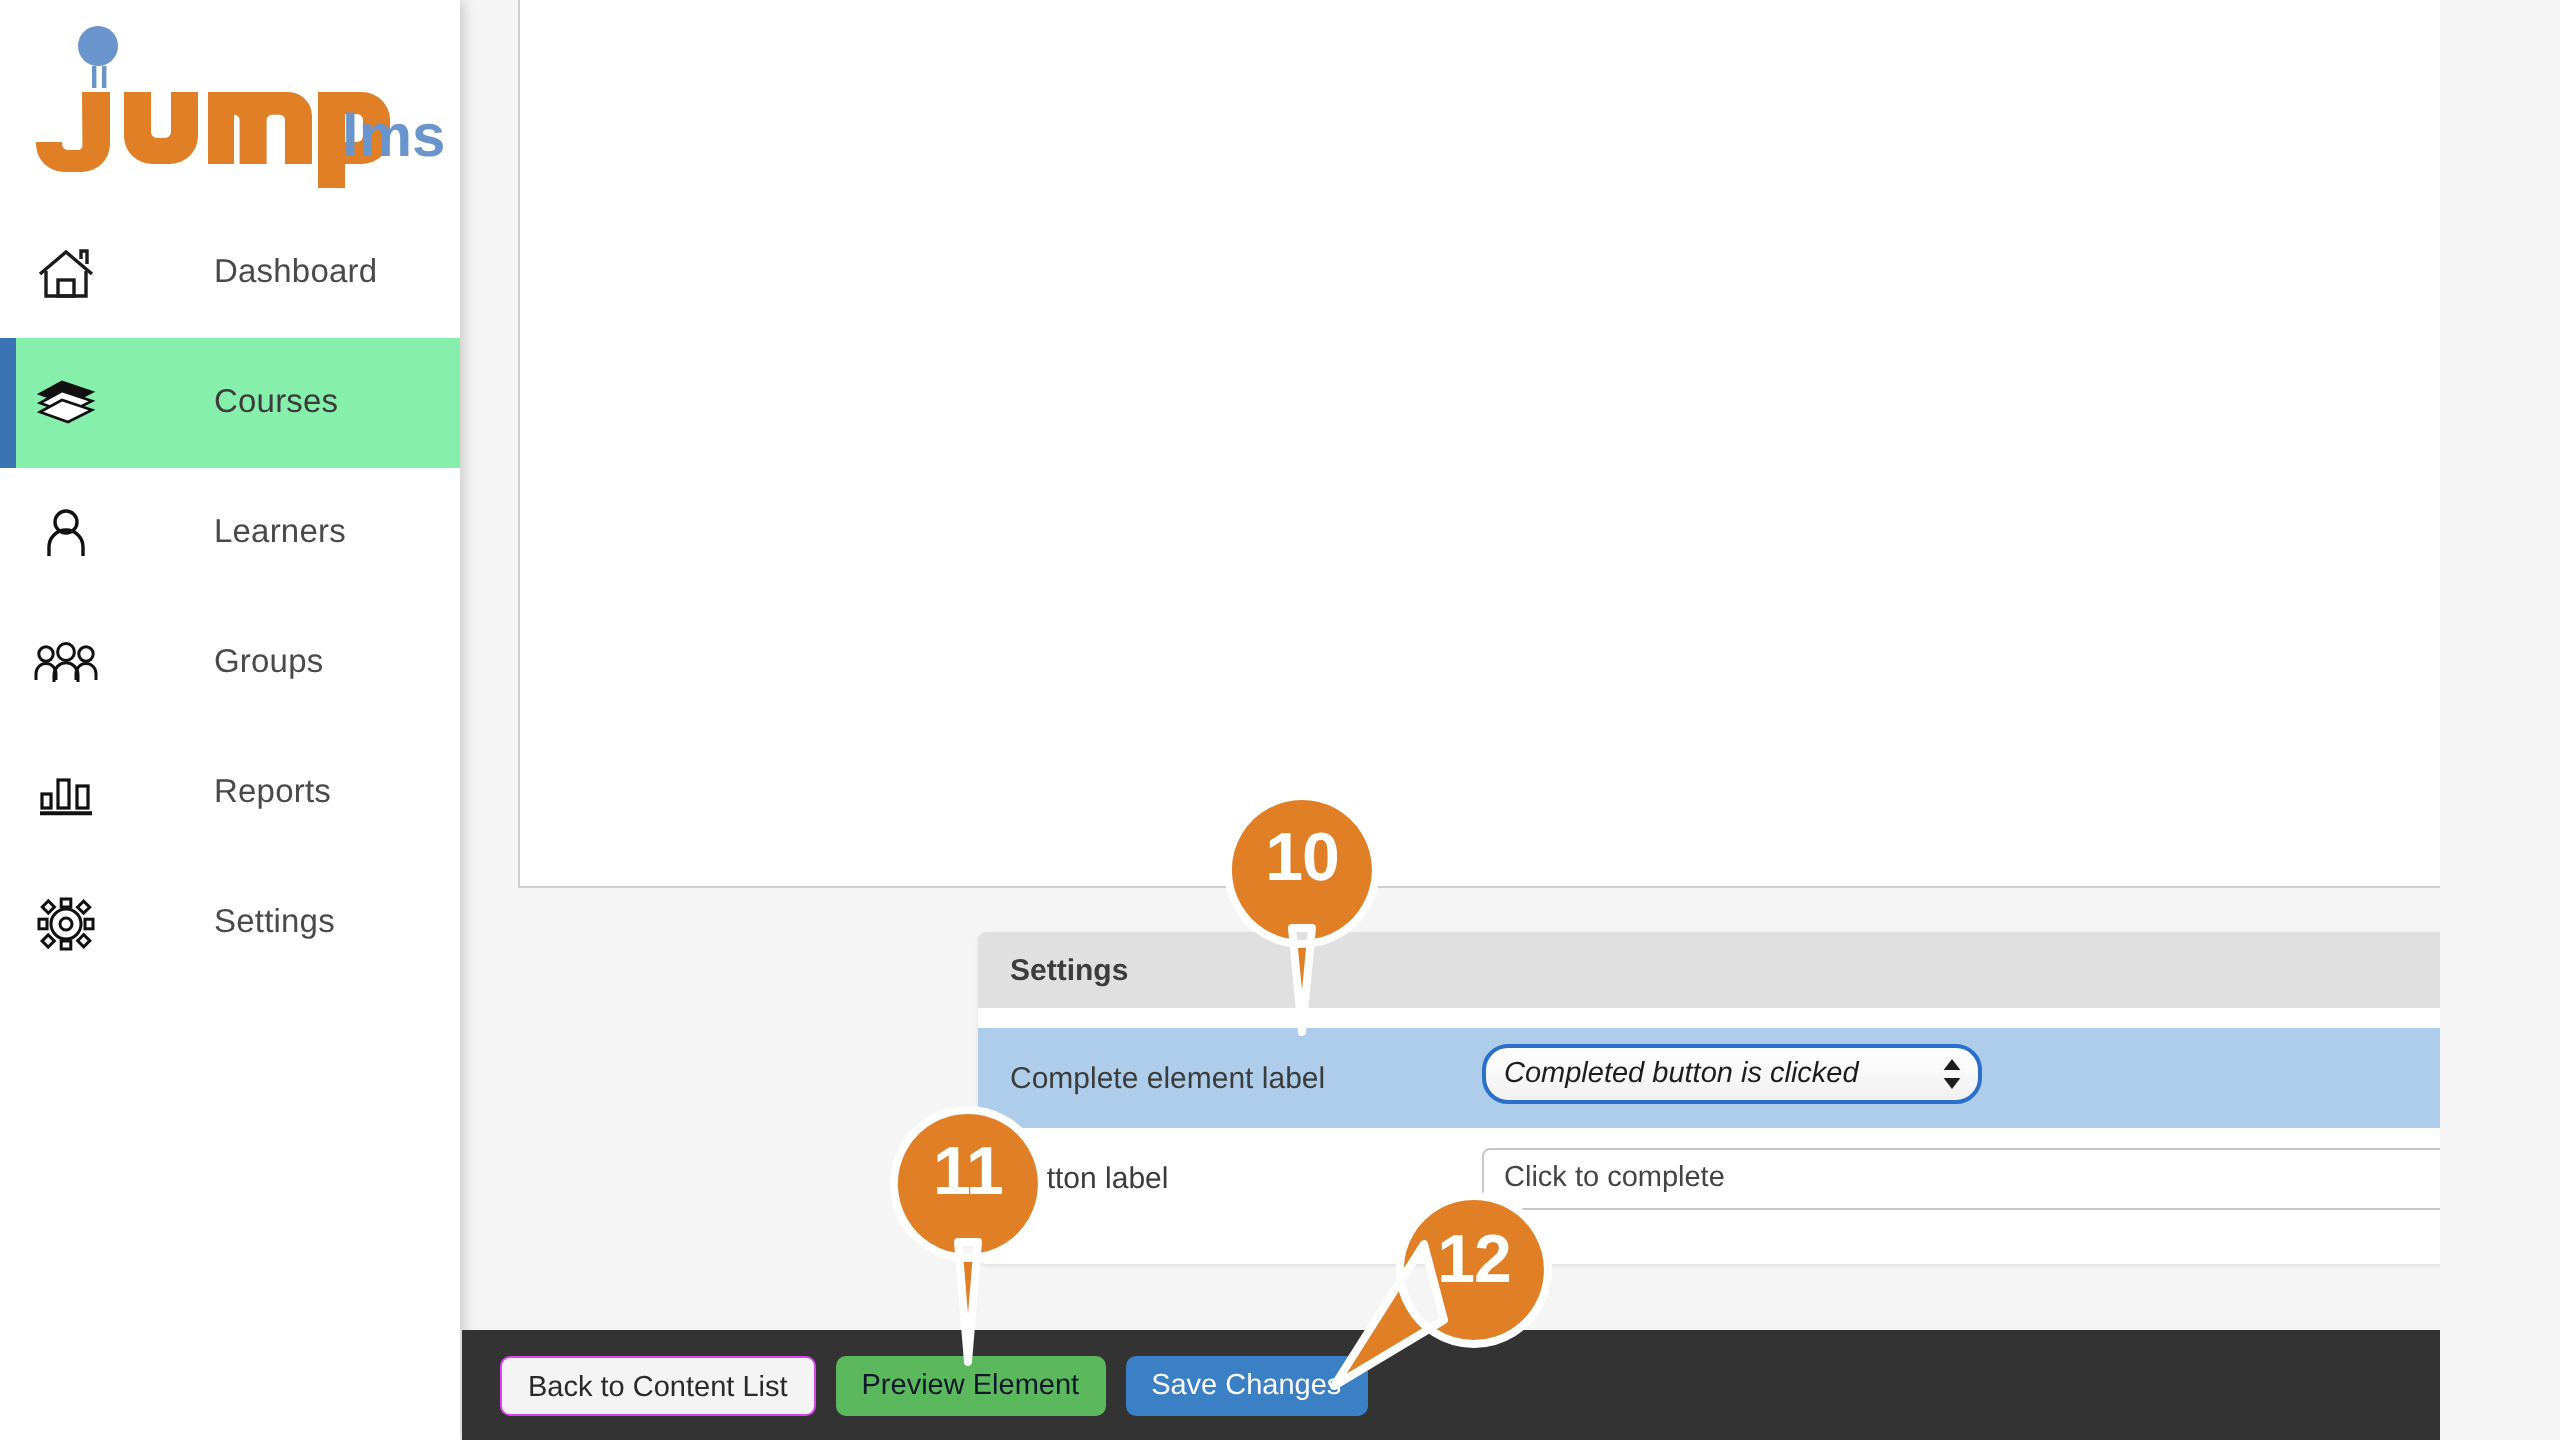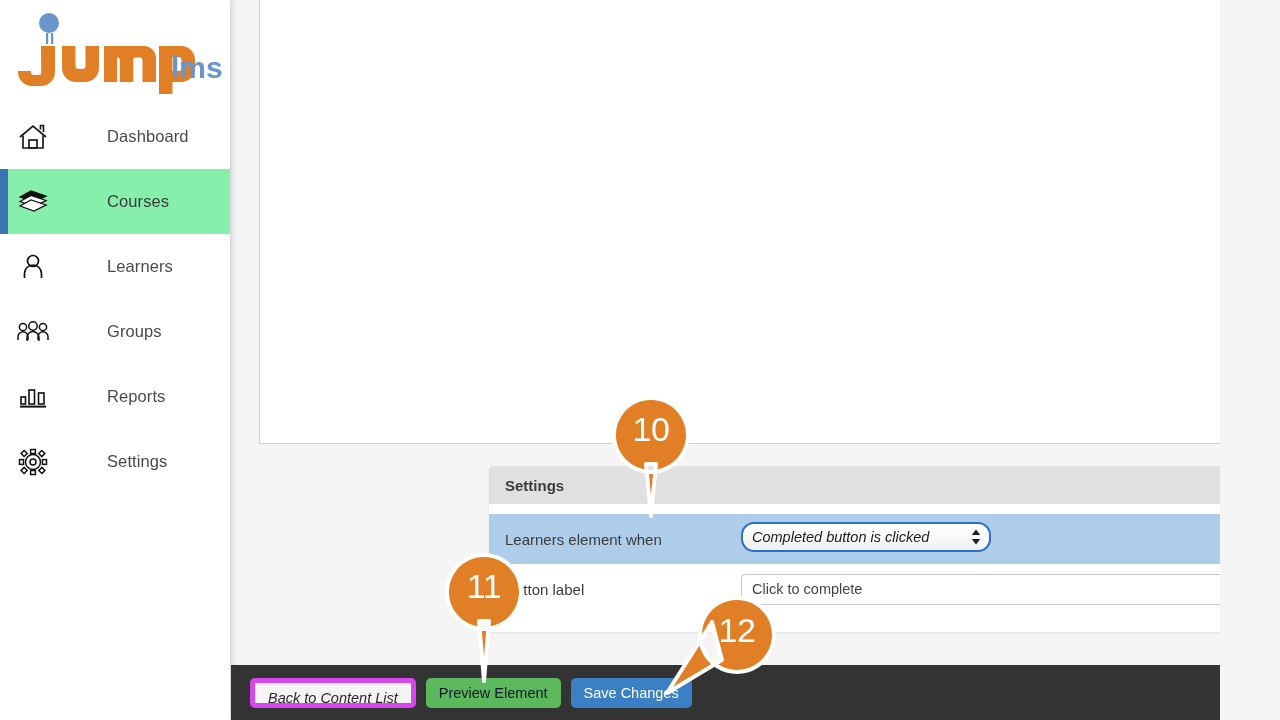--- a/index.html
+++ b/index.html
@@ -225,22 +225,21 @@
     margin-right: 10px;
     font-family: "Liberation Sans", sans-serif;
     font-size: 14.5px;
     cursor: pointer;
     line-height: 30px;
     white-space: nowrap;
   }
   .btn-default {
     background: #f4f4f4;
     color: #2a2a2a;
-    border: 5px solid #d946ef;
-    font-style: italic;
+    border: 1px solid #d946ef;
   }
   .btn-success {
     background: #5cb85c;
     color: #0f172a;
   }
   .btn-primary {
     background: #3b7fc4;
     color: #ffffff;
   }
 
@@ -248,21 +247,21 @@
   .callout {
     position: absolute;
     z-index: 40;
     pointer-events: none;
   }
   .callout svg { display: block; overflow: visible; }
   .callout-num {
     position: absolute;
     color: #ffffff;
     font-family: "Liberation Sans", sans-serif;
-    font-weight: normal;
+    font-weight: bold;
     font-size: 34px;
     letter-spacing: -0.5px;
     text-align: center;
     width: 100%;
     left: 0;
   }
 </style>
 </head>
 <body>
 
@@ -376,21 +375,21 @@
 
     <div class="editor-panel"></div>
 
     <div class="settings-panel">
       <div class="settings-header">
         <span class="settings-header-title">Settings</span>
       </div>
       <div class="settings-body">
 
         <div class="form-row row-highlight">
-          <div class="form-label">Learners element when</div>
+          <div class="form-label">Complete element label</div>
           <div class="form-control">
             <div class="select-box">
               <span class="select-text">Completed button is clicked</span>
               <svg class="select-arrows" viewBox="0 0 12 18">
                 <path d="M6 1.5 L10.2 7 H1.8 Z" fill="#1d1d1d"></path>
                 <path d="M6 16.5 L10.2 11 H1.8 Z" fill="#1d1d1d"></path>
               </svg>
             </div>
           </div>
         </div>

